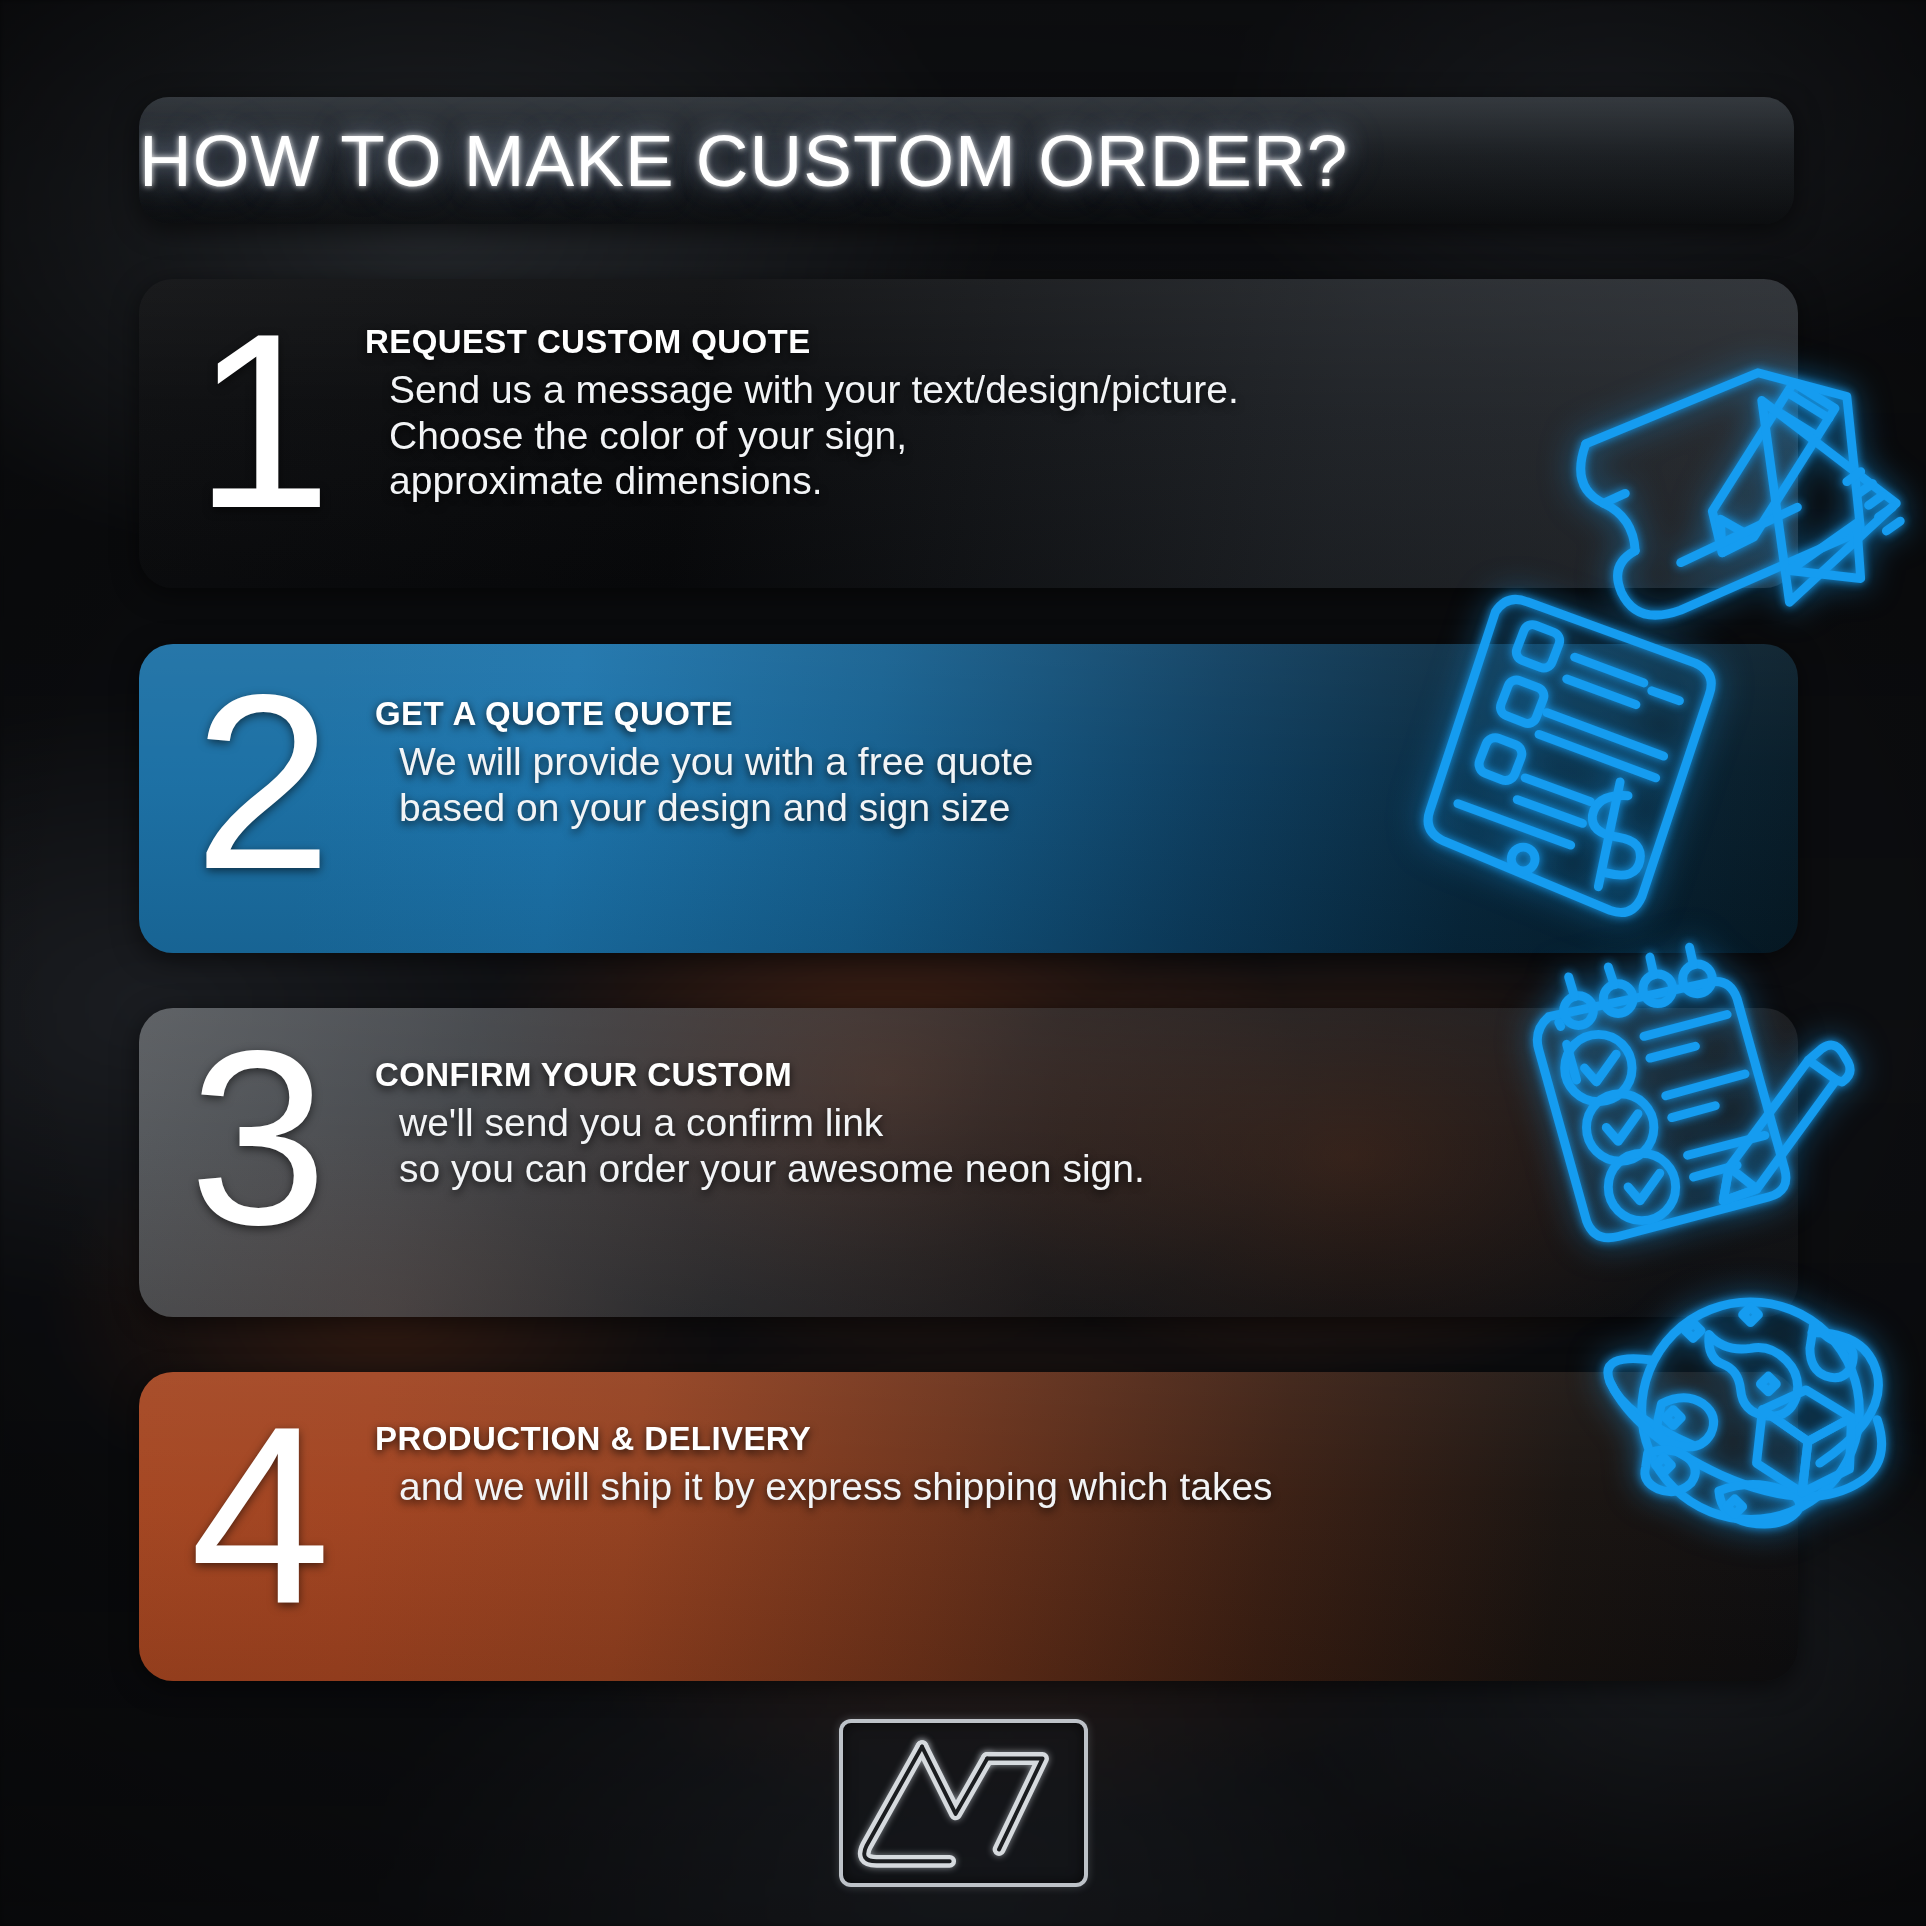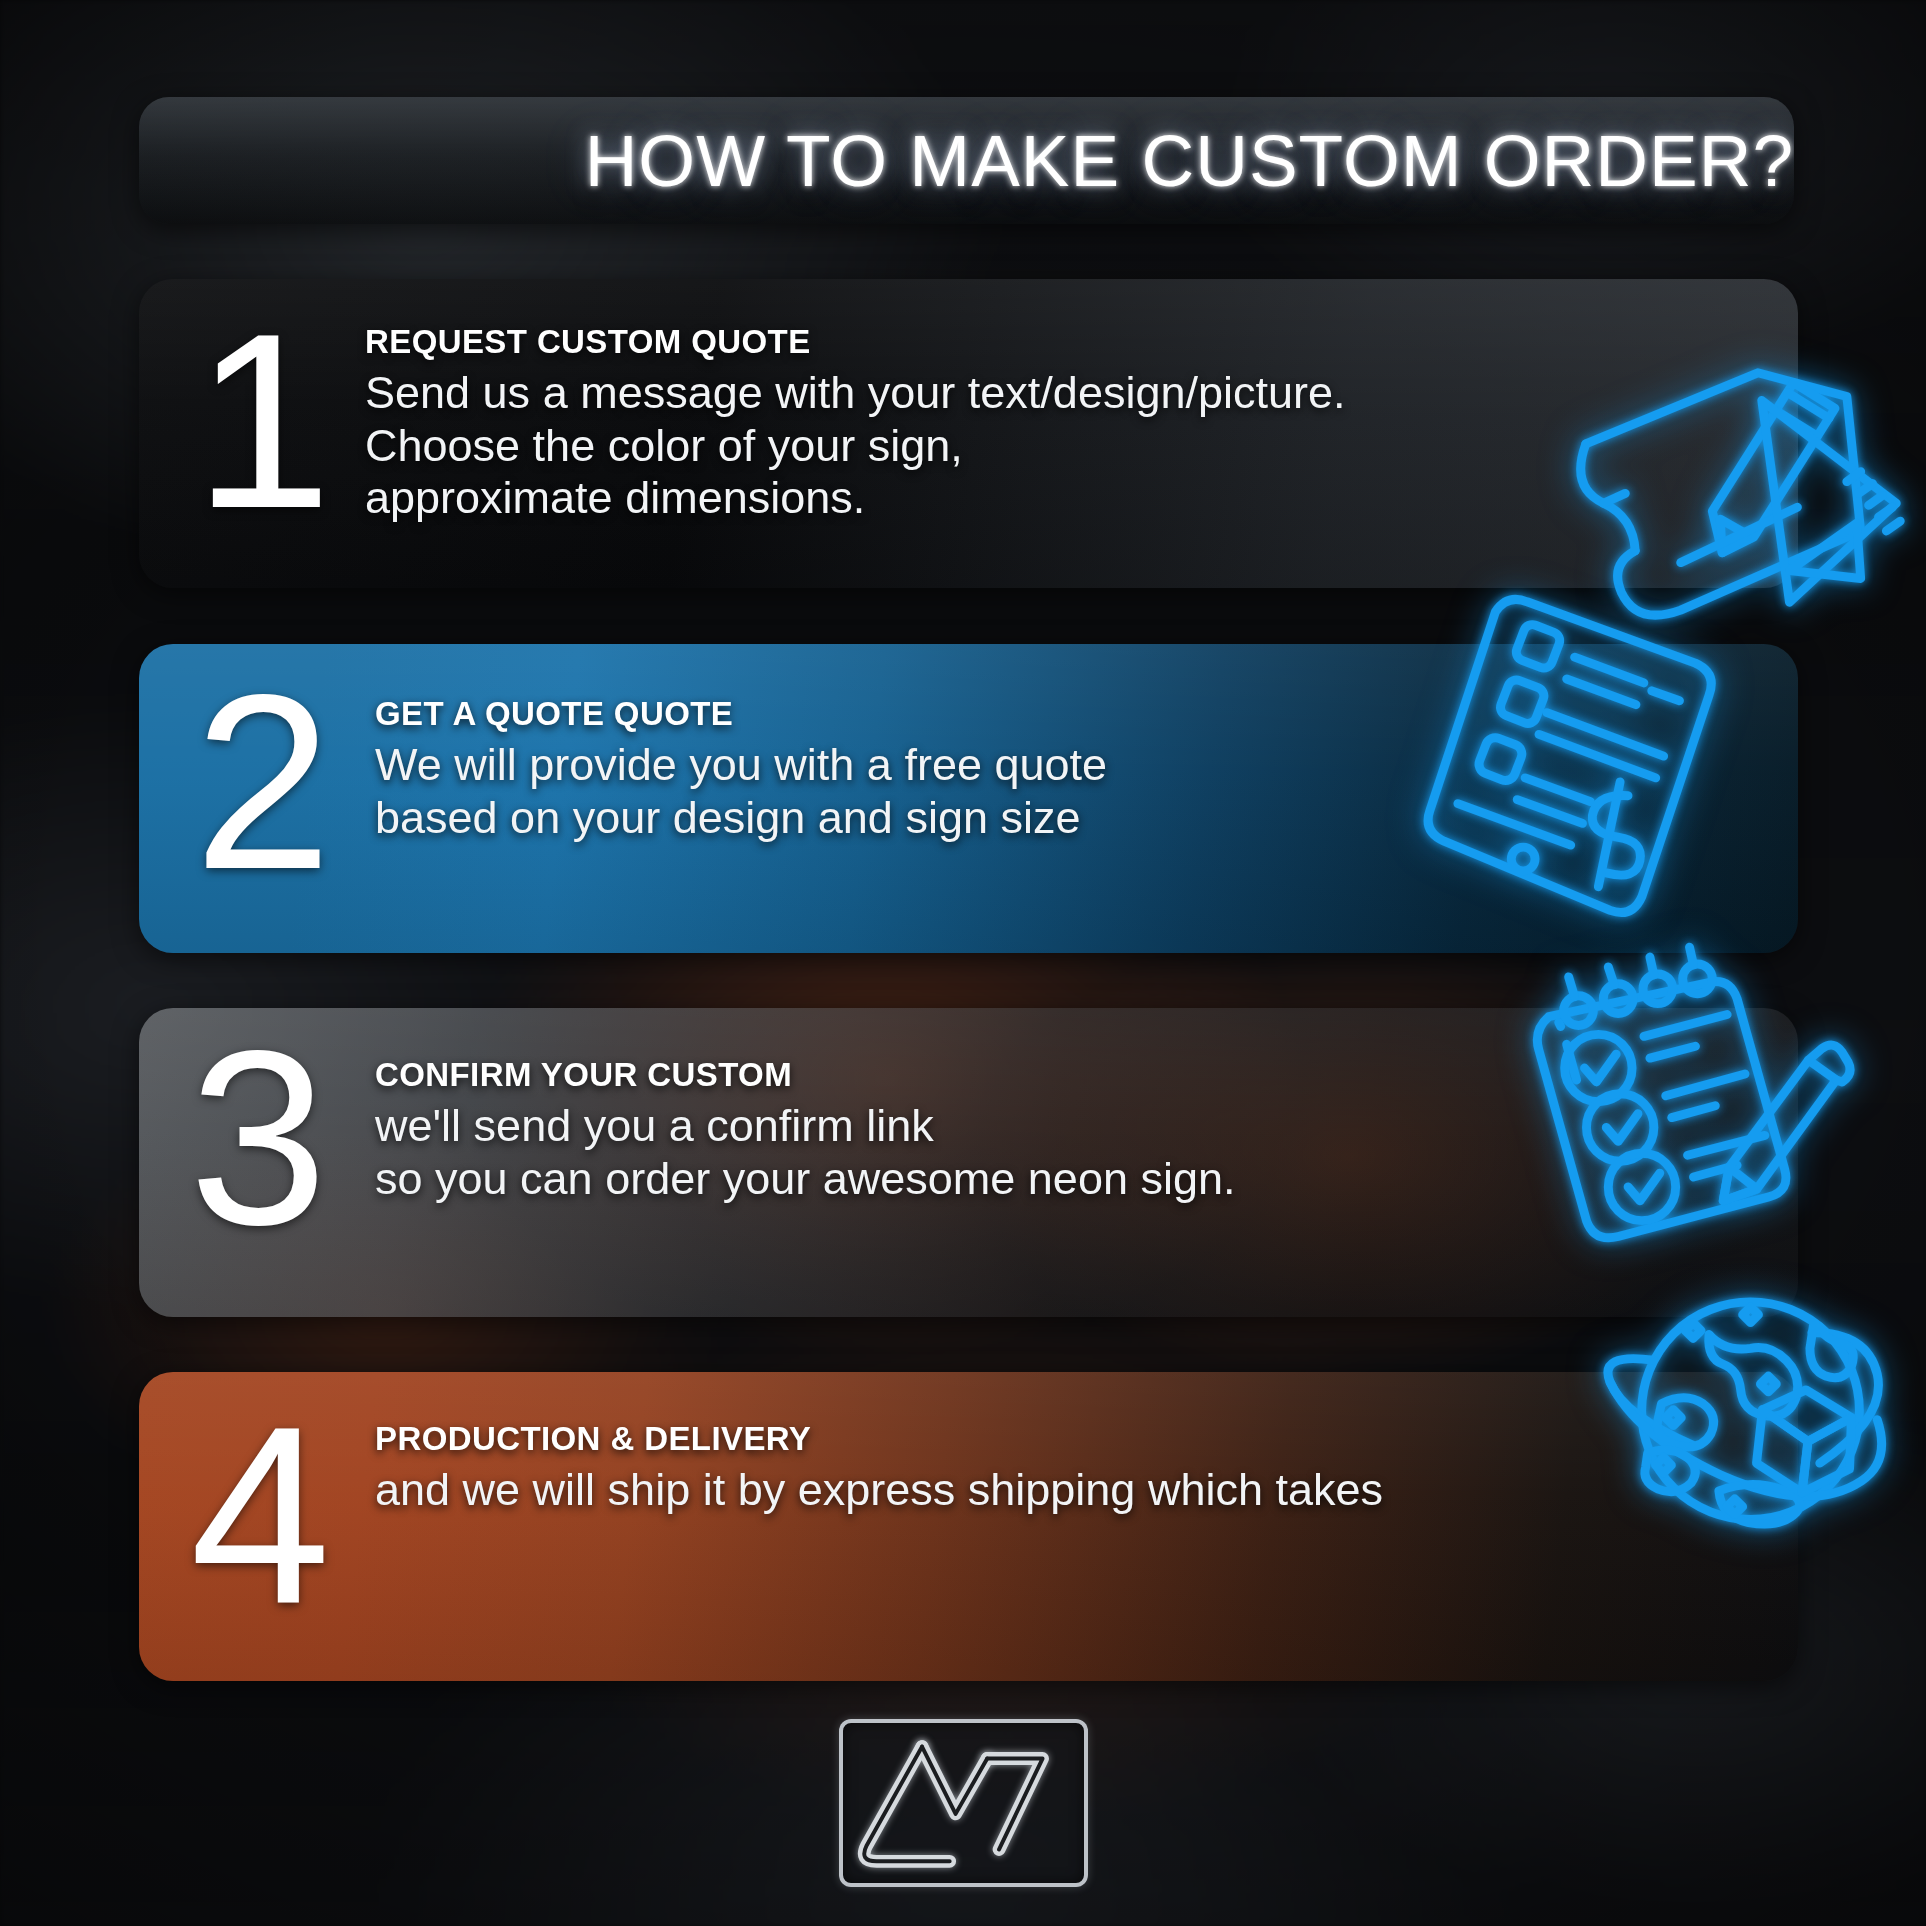--- a/index.html
+++ b/index.html
@@ -44,21 +44,21 @@
     background:linear-gradient(180deg,rgba(255,255,255,.055) 0%,rgba(255,255,255,.015) 42%,rgba(0,0,0,.10) 100%);
     pointer-events:none;
   }
 
   
   #titlebar{
     left:139px;top:97px;width:1655px;height:127px;
     background:
       linear-gradient(180deg, rgba(46,52,58,.80) 0%, rgba(26,30,34,.72) 48%, rgba(12,14,16,.78) 100%);
     border-radius:30px;
-    display:flex;align-items:center;justify-content:flex-end;
+    display:flex;align-items:center;justify-content:flex-start;
   }
   #titlebar-text{
     font-size:73px;font-weight:400;letter-spacing:1px;color:#ffffff;
     text-shadow:
       0 0 6px rgba(255,255,255,.95),
       0 0 22px rgba(200,220,255,.55),
       0 0 48px rgba(150,185,235,.30),
       0 14px 16px rgba(0,0,0,.85);
     white-space:nowrap;
     transform:scaleX(1.0);
@@ -74,22 +74,23 @@
     text-shadow:0 3px 10px rgba(0,0,0,.55);
     font-family:"Liberation Sans", sans-serif;
   }
   .body{ position:absolute; }
   .head{
     color:#ffffff;font-weight:700;font-size:33px;letter-spacing:0.4px;
     text-shadow:0 3px 9px rgba(0,0,0,.80);
     margin-bottom:6px;white-space:nowrap;
   }
   .desc{
-    color:#f2f4f6;font-weight:300;font-size:45px;line-height:1.17;
+    color:#f2f4f6;font-weight:300;font-size:39px;line-height:1.17;
     text-shadow:0 3px 9px rgba(0,0,0,.80);
+    margin-left:24px;
   }
   .desc div{white-space:nowrap;}
 
   
   #card1{
     left:139px;top:279px;width:1659px;height:309px;
     background:
       linear-gradient(100deg, rgba(12,13,15,.92) 0%, rgba(8,9,11,.96) 34%, rgba(36,40,45,.78) 72%, rgba(52,57,63,.70) 100%);
   }
   #card1 .num{left:55px;top:18px;font-size:248px;}

